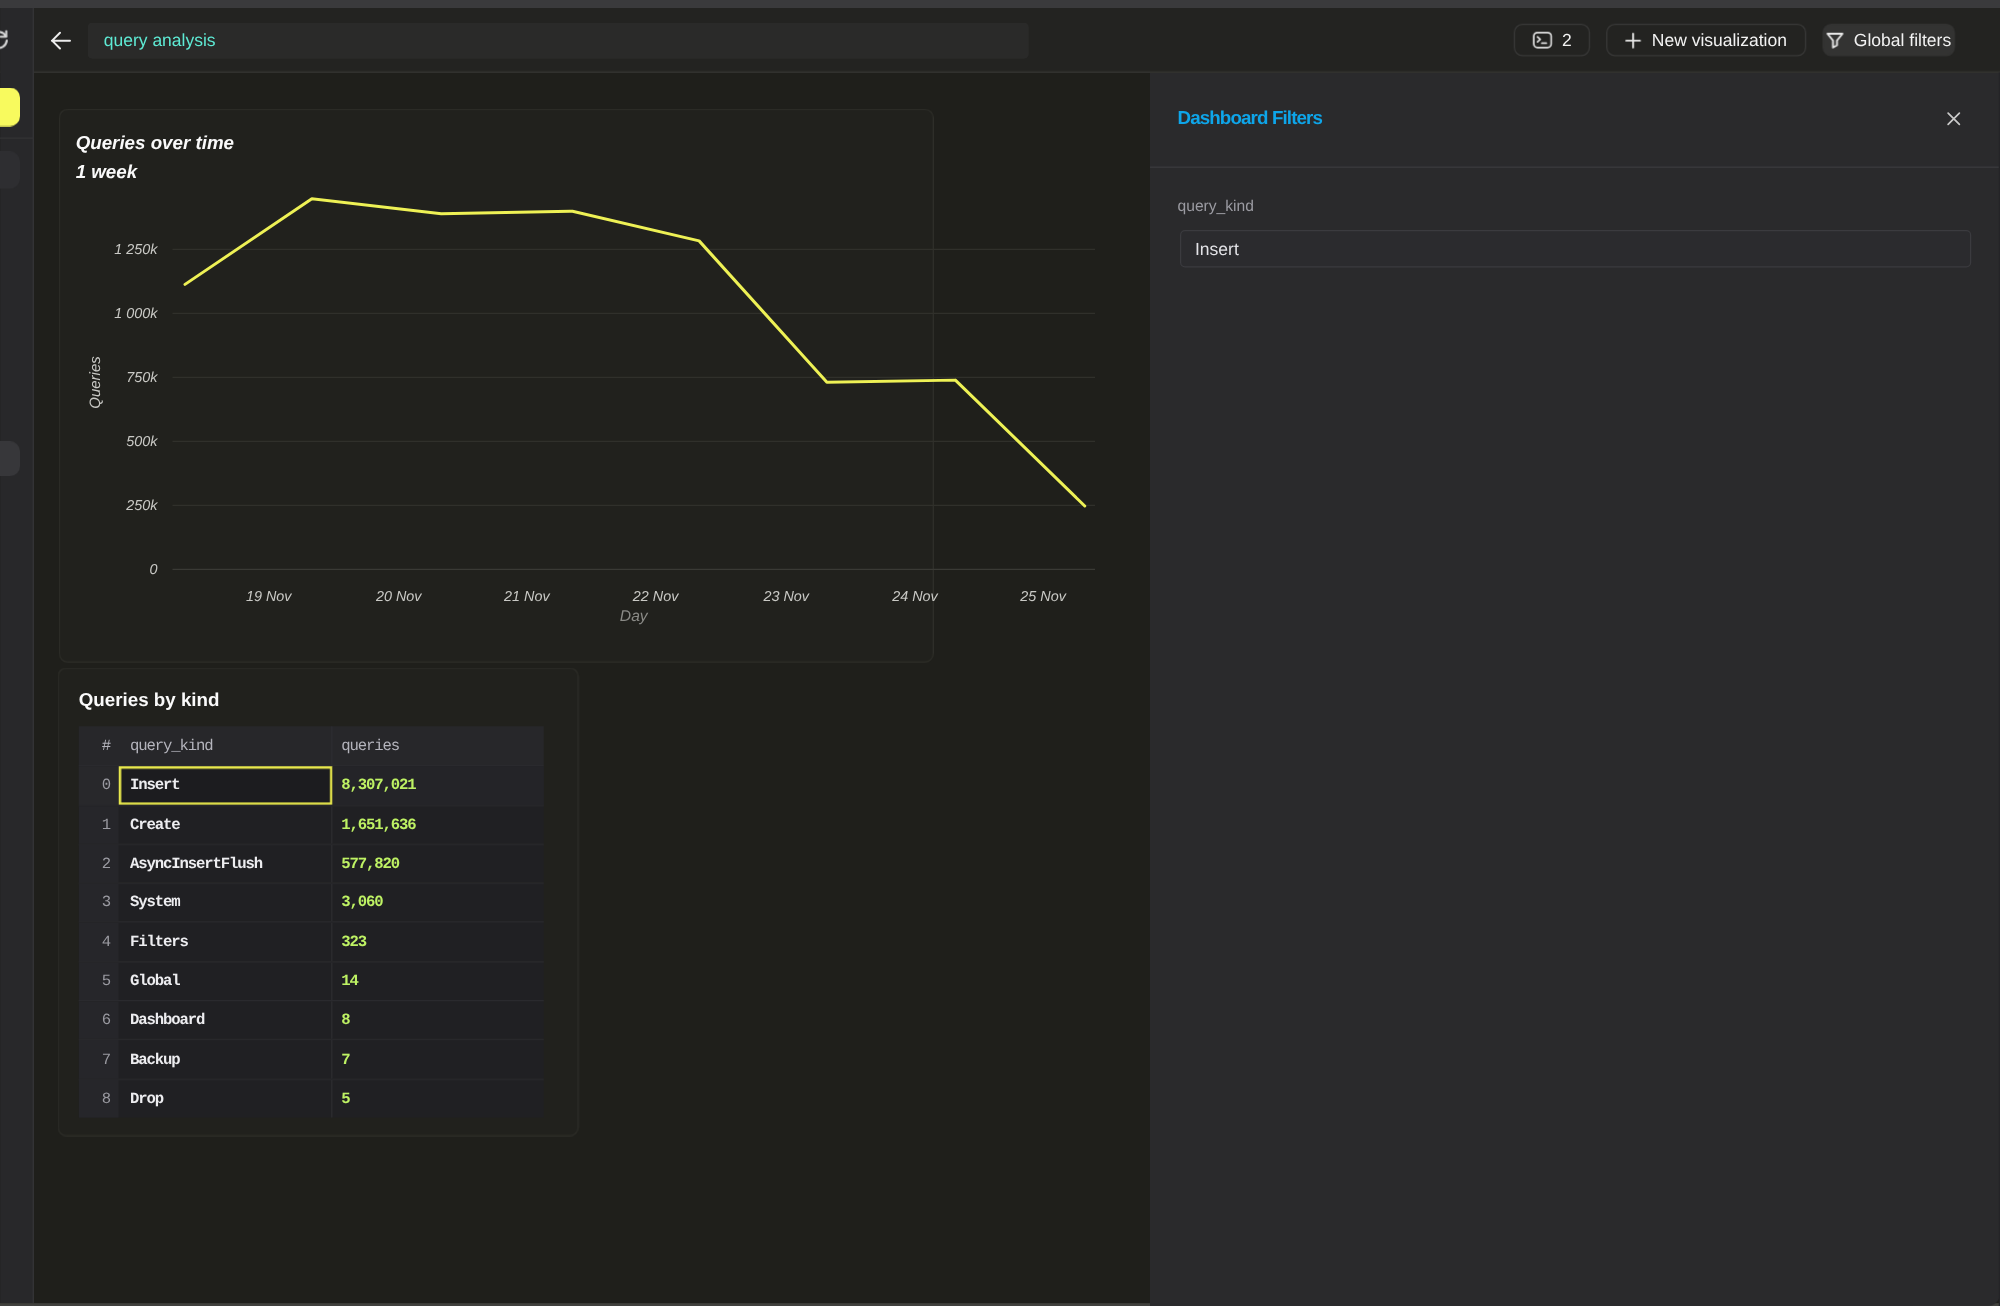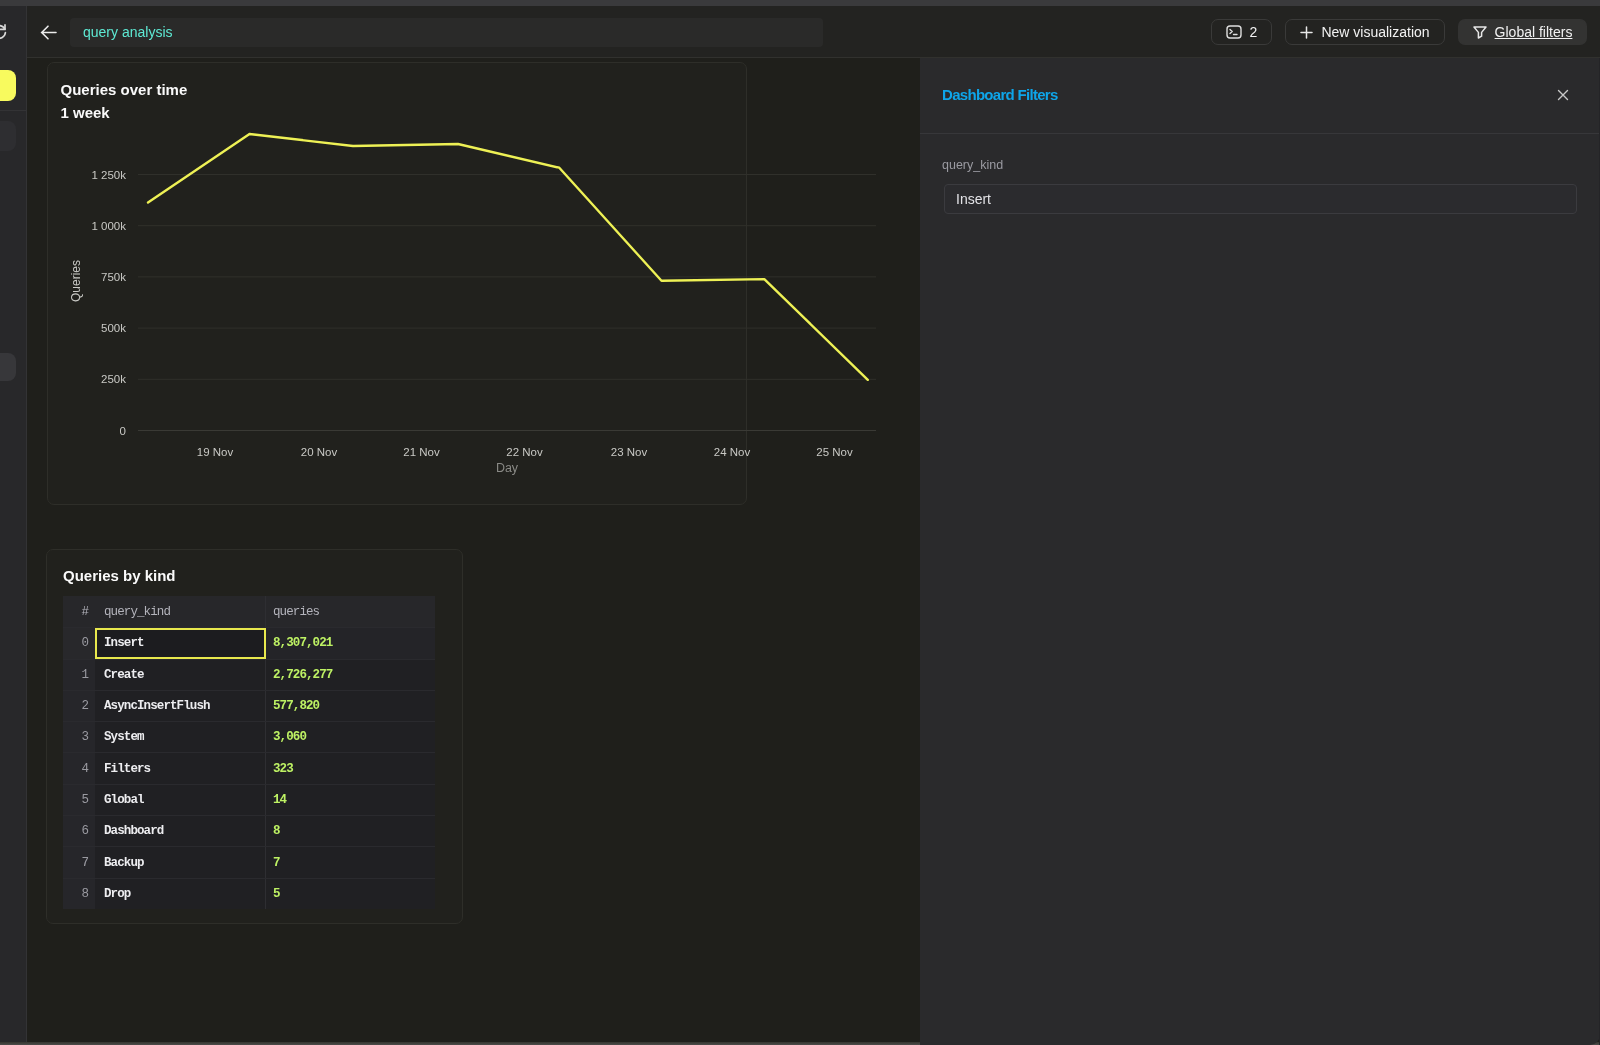--- a/index.html
+++ b/index.html
@@ -17,34 +17,34 @@
     border-bottom:1px solid #31312e; }
   #backarrow { left:40px; top:24px; width:17px; height:17px; }
   #titleinput { left:70px; top:17.5px; width:753px; height:29px; background:rgba(42,42,41,0.99);
     border-radius:4px; color:#5eead4; font-size:14px; line-height:29px; padding-left:13px; }
 
   .tbtn { position:absolute; top:19px; height:26px; border:1px solid #3a3a39;
     border-radius:7px; color:#f2f2f2; font-size:14px; display:flex; align-items:center;
     justify-content:center; gap:8px; font-weight:500; }
   #btn-console { left:1211px; width:61px; }
   #btn-newvis  { left:1285px; width:160px;text-align:right; }
-  #btn-global  { left:1458px; width:129px; background:rgba(52,52,51,0.99); border-color:rgba(52,52,51,0.99);text-decoration:underline; }
+  #btn-global  { left:1458px; width:106px; background:rgba(52,52,51,0.99); border-color:rgba(52,52,51,0.99); }
 
   
   #sidebar { left:0; top:6px; width:27px; height:1039px; background:#28282a;
     border-right:1px solid #333335; }
   #sb-yellow { left:-8px; top:63.5px; width:24px; height:31px; background:#f8fa5e; border-radius:8px; }
   #sb-item2  { left:-8px; top:115px; width:24px; height:30px; background:#2e2e31; border-radius:8px; }
   #sb-item3  { left:-8px; top:347px; width:24px; height:28px; background:#37373a; border-radius:8px; }
   #sb-sep    { left:0; top:104px; width:27px; height:1px; background:#333335; }
 
   
   .card { position:absolute; background:#21211d; border:1px solid #2e2e29; border-radius:7px; }
-  #card1 { left:47px; top:62px;  width:700px; height:443px; }
-  #card2 { left:46px; top:549px; width:417px; height:375px; }
+  #card1 { left:47px; top:87px;  width:700px; height:443px;font-style:italic; }
+  #card2 { left:46px; top:534px; width:417px; height:375px; }
   .cardtitle { position:absolute; color:#fafafa; font-size:15px; font-weight:700; }
 
   
   #qtable { left:16px; top:46px; width:372px; font-family:"Liberation Mono", monospace;
     font-size:12.5px; letter-spacing:-0.9px; }
   .trow { position:relative; display:flex; height:31.3px; align-items:center; background:rgba(32,32,35,0.99); }
   .c-idx { width:32px; height:100%; background:rgba(38,38,42,0.99); color:#9a9aa1; display:flex;
            align-items:center; justify-content:flex-end; padding-right:7px; flex:none; }
   .c-kind { width:170.5px; height:100%; color:#ededf0; font-weight:700; display:flex;
            align-items:center; padding-left:9px; flex:none;
@@ -168,21 +168,21 @@
           <div class="c-kind">
             <span>Insert</span>
           </div>
           <div class="c-val">
             <span>8,307,021</span>
           </div>
         </div>
       <div class="trow">
           <div class="c-idx">1</div>
           <div class="c-kind">Create</div>
-          <div class="c-val">2,726,277</div>
+          <div class="c-val">1,651,636</div>
         </div>
       <div class="trow">
           <div class="c-idx">2</div>
           <div class="c-kind">AsyncInsertFlush</div>
           <div class="c-val">577,820</div>
         </div>
       <div class="trow">
           <div class="c-idx">3</div>
           <div class="c-kind">System</div>
           <div class="c-val">3,060</div>

